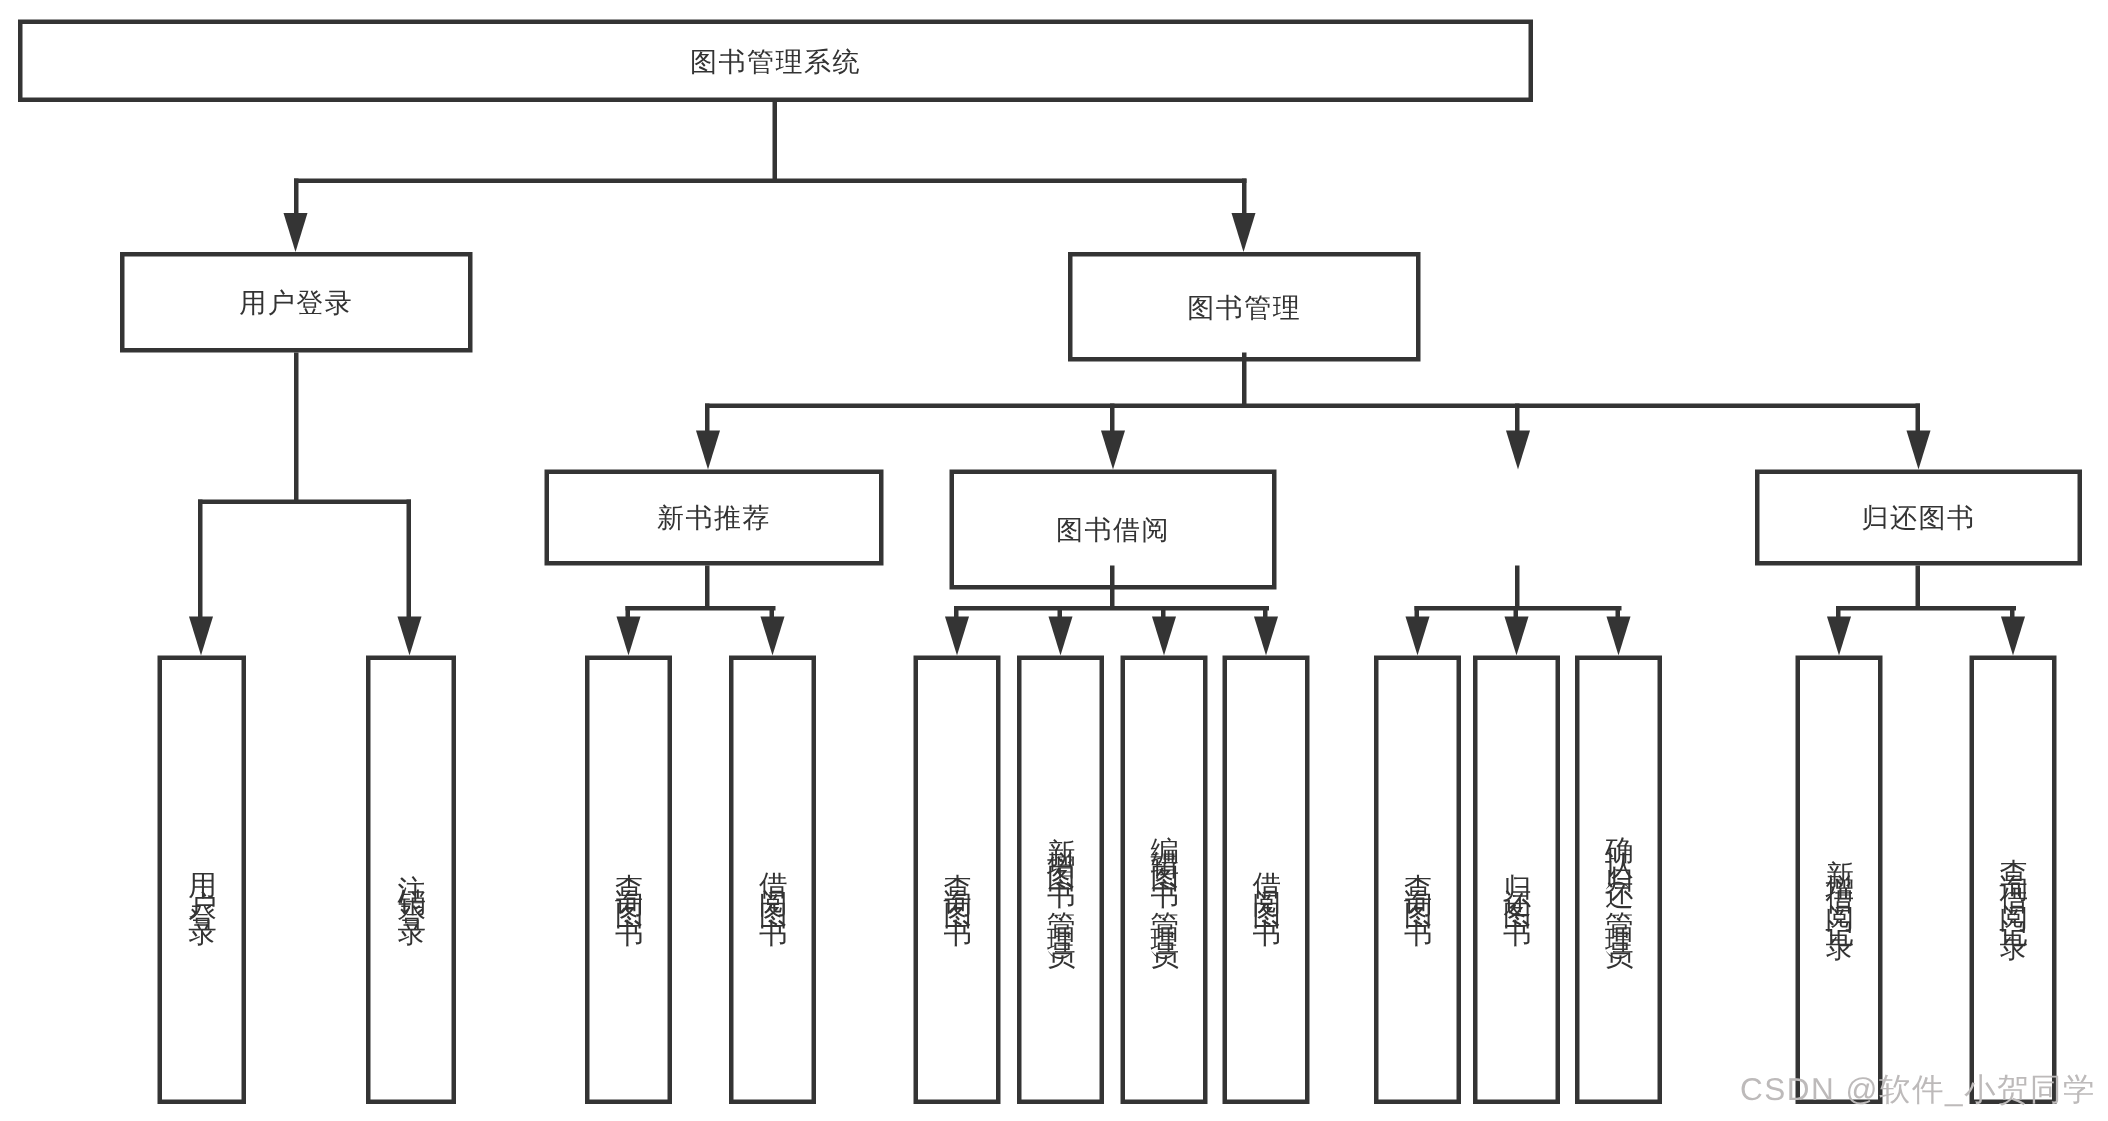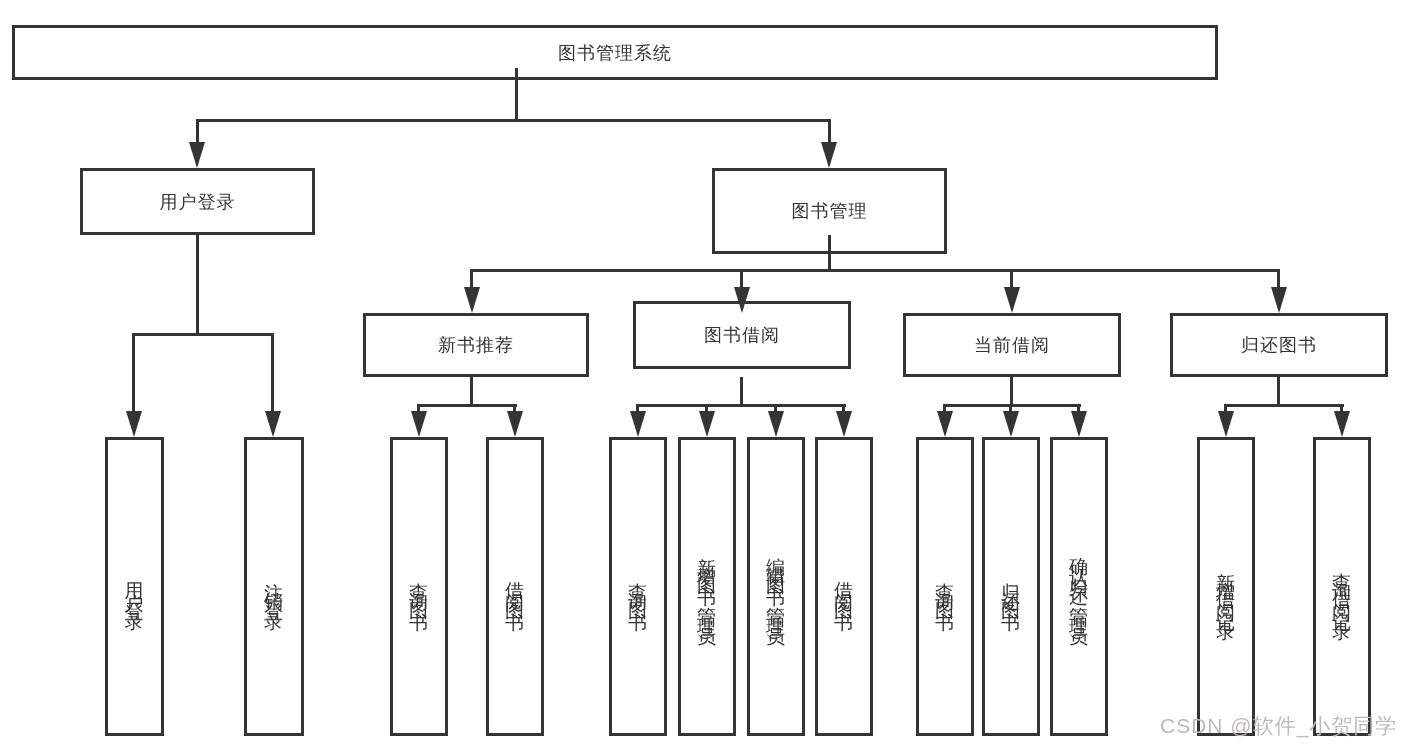--- a/index.html
+++ b/index.html
@@ -45,28 +45,27 @@
     letter-spacing:1px;
     z-index:10;
     white-space:nowrap;
   }
 </style>
 </head>
 <body>
 
 <div id="stage">
 
-  <div class="box hlabel" style="left:12px;top:25px;width:1206px;height:55px">图书管理系统</div>
+  <div class="box hlabel" style="left:12px;top:13px;width:1010px;height:55px">图书管理系统</div>
 
   <div class="box hlabel" style="left:80px;top:168px;width:235px;height:67px">用户登录</div>
-  <div class="box hlabel" style="left:712px;top:168px;width:235px;height:86px">图书管理</div>
+  <div class="box hlabel" style="left:712px;top:168px;width:235px;height:73px">图书管理</div>
 
   <div class="box hlabel" style="left:363px;top:313px;width:226px;height:64px">新书推荐</div>
-  <div class="box hlabel" style="left:633px;top:301px;width:218px;height:68px">图书借阅</div>
-  <div class="box hlabel" style="left:903px;top:313px;width:218px;height:64px">当前借阅</div>
+  <div class="box hlabel" style="left:633px;top:313px;width:218px;height:80px">图书借阅</div>
   <div class="box hlabel" style="left:1170px;top:313px;width:218px;height:64px">归还图书</div>
 
   <div class="box vbox" style="left:105px;top:437px;width:59px;height:299px">
     <span>用户登录</span>
     </div>
   <div class="box vbox" style="left:244px;top:437px;width:60px;height:299px">
     <span>注销登录</span>
     </div>
 
   <div class="box vbox" style="left:390px;top:437px;width:58px;height:299px">

